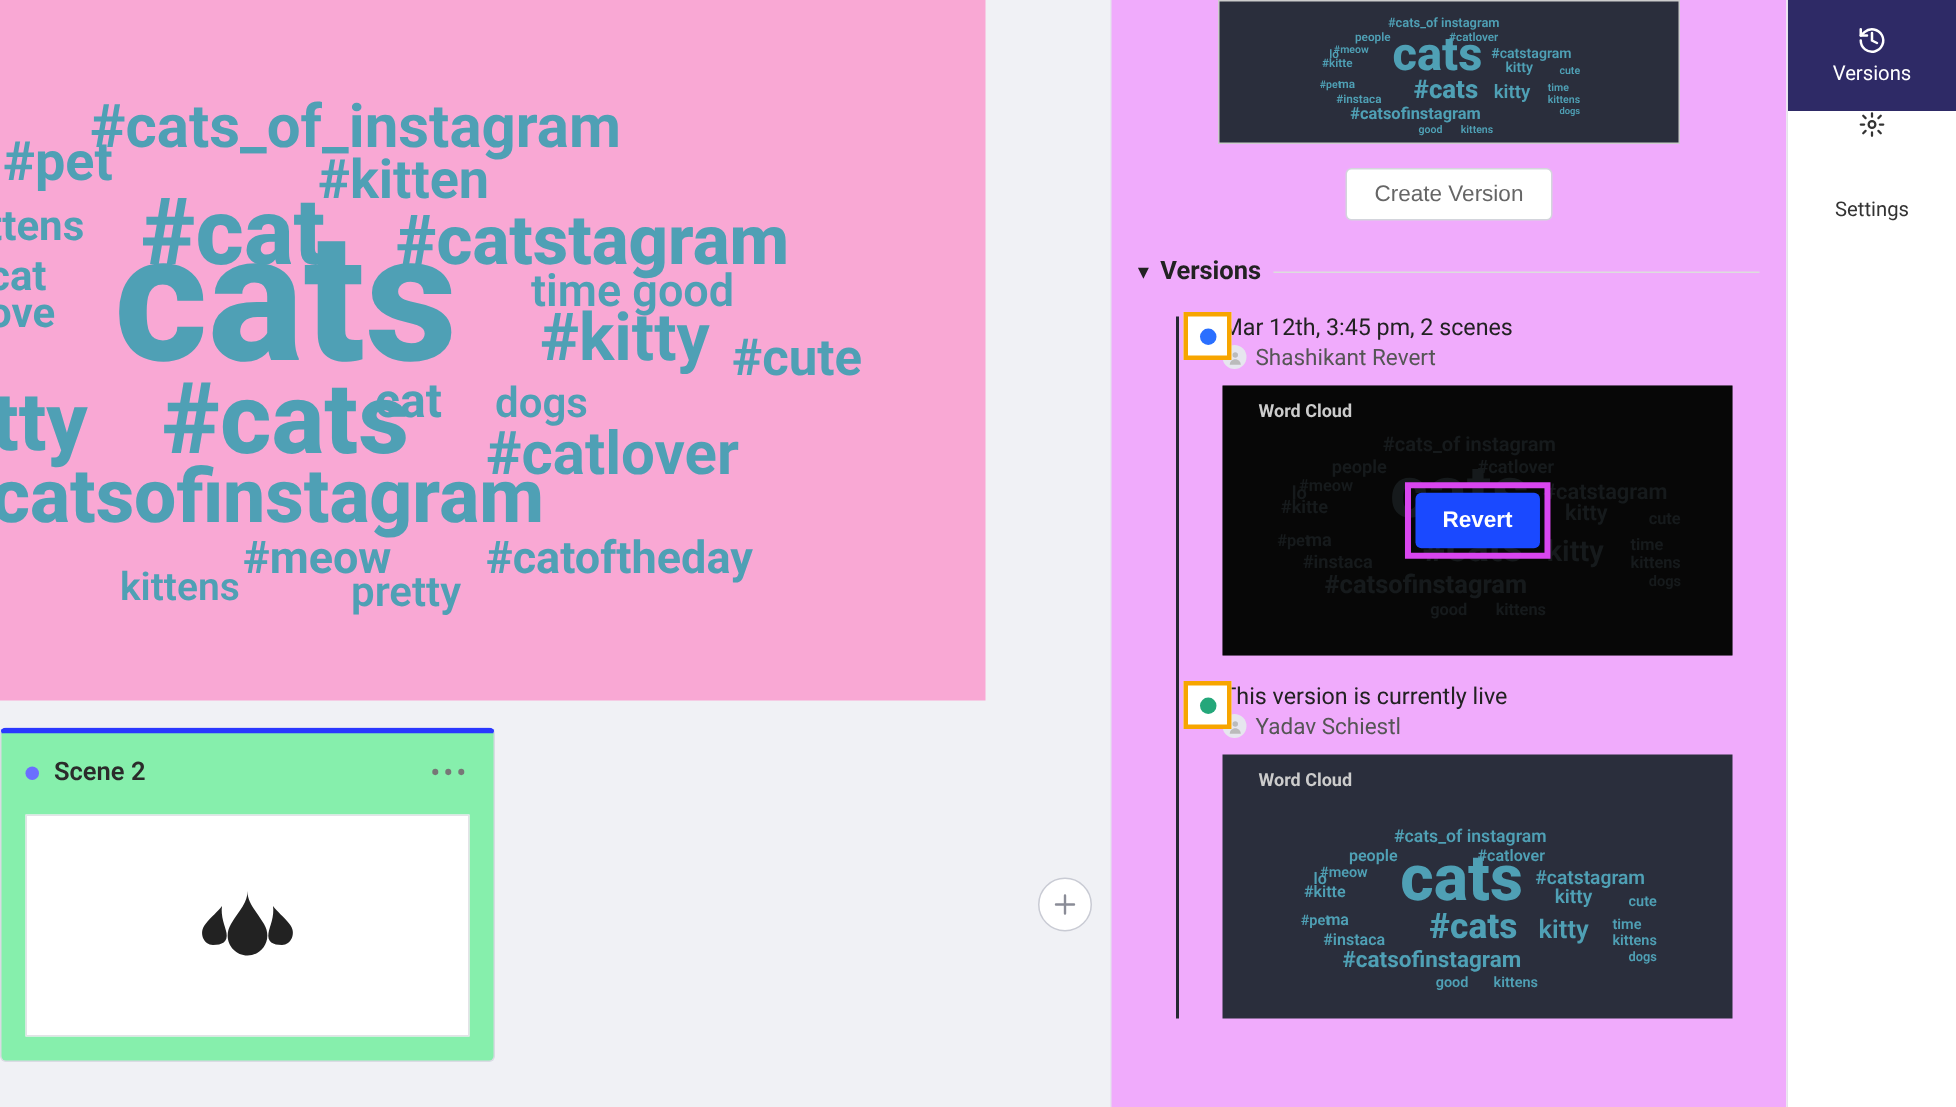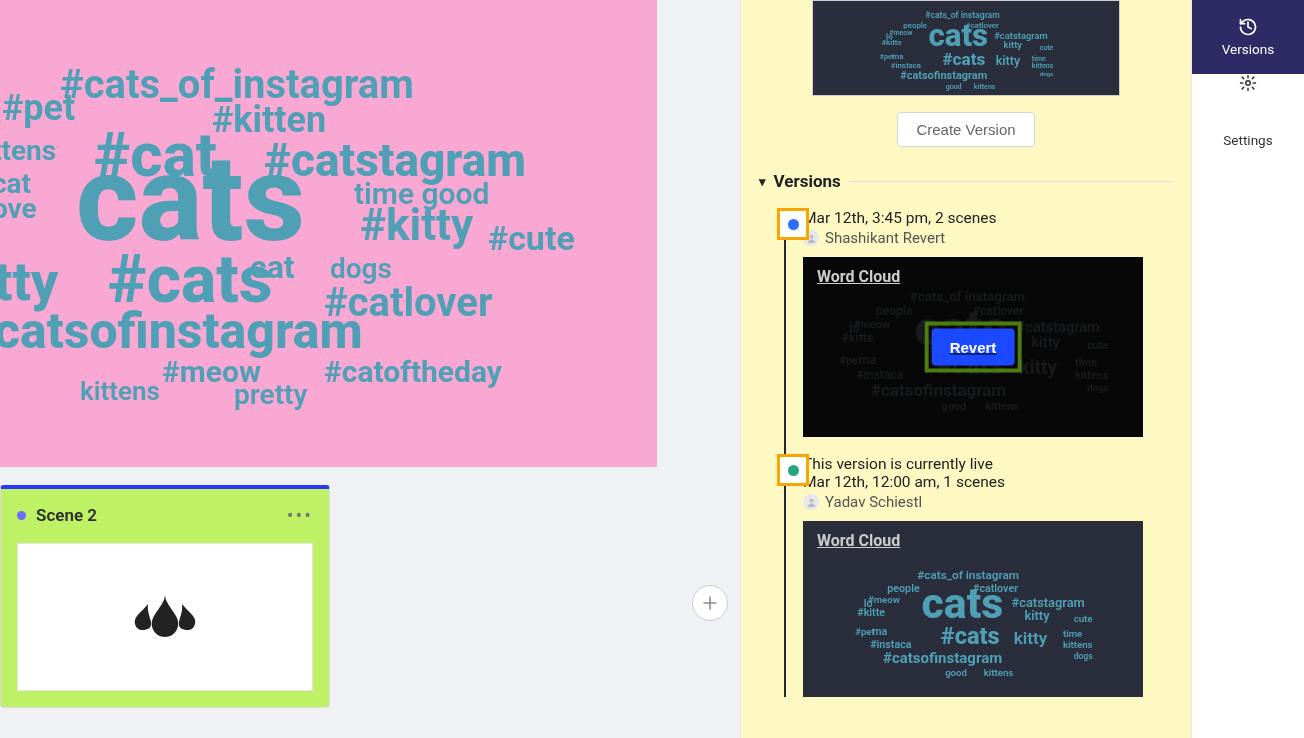--- a/index.html
+++ b/index.html
@@ -14,81 +14,81 @@
   .layout { display: flex; height: 100%; }
   .left-col { width: 740px; display: flex; flex-direction: column; }
   .canvas-area {
     width: 657px; height: 467px; background: #f9a8d4;
     position: relative; overflow: hidden;
   }
   .canvas-area svg { position:absolute; inset:0; }
   .scene-strip { margin-top: 18px; display:flex; align-items:flex-start; gap:12px; }
   .scene-card {
     width: 330px; border:1px solid #d9dbe3; border-radius:4px;
-    background: #bef264; border-top: 4px solid #2a38ff;
+    background: #86efac; border-top: 4px solid #2a38ff;
   }
   .scene-head { display:flex; align-items:center; padding: 14px 16px 10px 16px; gap:10px; }
   .scene-dot { width:9px; height:9px; border-radius:50%; background:#6b6eff; }
   .scene-title { font-weight:600; font-size:17px; color:#2b2b2b; flex:1; }
   .scene-menu { color:#777; font-size:20px; letter-spacing:2px; cursor:pointer; }
   .scene-thumb {
     margin: 6px 16px 16px 16px; height:148px; border:1px solid #e3e3e7;
     background:#fff; display:flex; align-items:center; justify-content:center;
   }
   .add-circle {
     width:36px; height:36px; border:1px solid #c9cbd4; border-radius:50%;
     display:flex; align-items:center; justify-content:center;
     color:#8a8c97; font-size:20px; background:#fff; margin-left:350px; margin-top:100px;
     cursor:pointer;
   }
 
-  .mid-col { flex:1; background:#fef9c3; padding: 0 18px 34px 18px; overflow:auto;
+  .mid-col { flex:1; background:#f0abfc; padding: 0 18px 34px 18px; overflow:auto;
              border-left:1px solid #e6e6ee; }
   .top-thumb {
     margin: 0 auto 16px auto; width: 308px; height:96px;
     border:1px solid #ccc; background:#2a2e3c; position:relative;
   }
   .create-ver {
     display:block; margin: 0 auto 24px auto;
     border:1px solid #d3d5dc; background:#fff; color:#666;
     padding: 8px 18px; border-radius:4px; font-size:15px;
   }
   .section-head { display:flex; align-items:center; gap:8px; font-weight:700;
     font-size:17px; color:#222; margin-bottom: 18px; }
   .section-head .chev { font-size:13px; transform: rotate(0deg); }
   .section-line { flex:1; height:1px; background:#ddd; }
 
   .timeline { position:relative; margin-left: 16px; padding-left: 28px; }
   .timeline-rail { position:absolute; left: 9px; top: 2px; bottom: 0;
     width:2px; background:#252833; }
 
-  .ver-entry { position:relative; margin-bottom: 18px; }
+  .ver-entry { position:relative; margin-bottom: 18px; margin-left: 12px; }
   .ver-dot-highlight {
     position:absolute; left:-26px; top:-1px; width:32px; height:32px;
     border:3px solid #f7a500; background:#fff; display:flex; align-items:center;
     justify-content:center;
   }
   .ver-dot { width:11px; height:11px; border-radius:50%; }
   .ver-dot.blue { background:#2a6fff; }
   .ver-dot.green { background:#24a77a; }
   .ver-meta { font-size:15.5px; color:#222; }
   .ver-user { display:flex; align-items:center; gap:6px; font-size:15px;
     color:#555; margin-top: 2px; margin-bottom: 10px; }
   .avatar { width:16px; height:16px; border-radius:50%; background:#e6e6ee;
     display:inline-flex; align-items:center; justify-content:center; }
   .avatar svg { width:11px; height:11px; }
 
   .ver-thumb { width: 340px; height:180px; background:#111; position:relative;
     overflow:hidden; }
   .ver-thumb.current { width: 340px; height:176px; background:#2a2e3c; }
-  .ver-thumb-title { position:absolute; top:10px; left:14px; color:#ccc;
-    font-size:16px; font-weight:700;text-decoration:underline; }
+  .ver-thumb-title { position:absolute; top:10px; left:24px; color:#ccc;
+    font-size:12px; font-weight:700; }
   .revert-highlight {
     position:absolute; left:50%; top:50%; transform:translate(-50%,-50%);
-    border:4px solid #4d7c0f; padding:3px;text-decoration:underline;
+    border:4px solid #d946ef; padding:3px;
   }
   .revert-btn {
     background:#1a49ff; color:#fff; border:none; font-weight:700;
     font-size:15px; padding: 10px 18px; border-radius:4px;
     display:block;
   }
   .ver-thumb .faded-wc { position:absolute; inset:0; opacity:0.35; }
 
   .dim-overlay { position:absolute; inset:0; background:rgba(0,0,0,0.55); }
 
@@ -244,21 +244,20 @@
             <button class="revert-btn">Revert</button>
           </div>
         </div>
       </div>
 
       <div class="ver-entry">
         <div class="ver-dot-highlight">
           <span class="ver-dot green"></span>
         </div>
         <div class="ver-meta">This version is currently live</div>
-        <div class="ver-meta">Mar 12th, 12:00 am, 1 scenes</div>
         <div class="ver-user">
           <span class="avatar">
             <svg viewBox="0 0 24 24">
                 <circle cx="12" cy="8" r="4" fill="#bbb"></circle>
                 <path d="M4 22c0-4.4 3.6-8 8-8s8 3.6 8 8" fill="#bbb"></path>
               </svg>
           </span>
           <span>Yadav Schiestl</span>
         </div>
         <div class="ver-thumb current">

